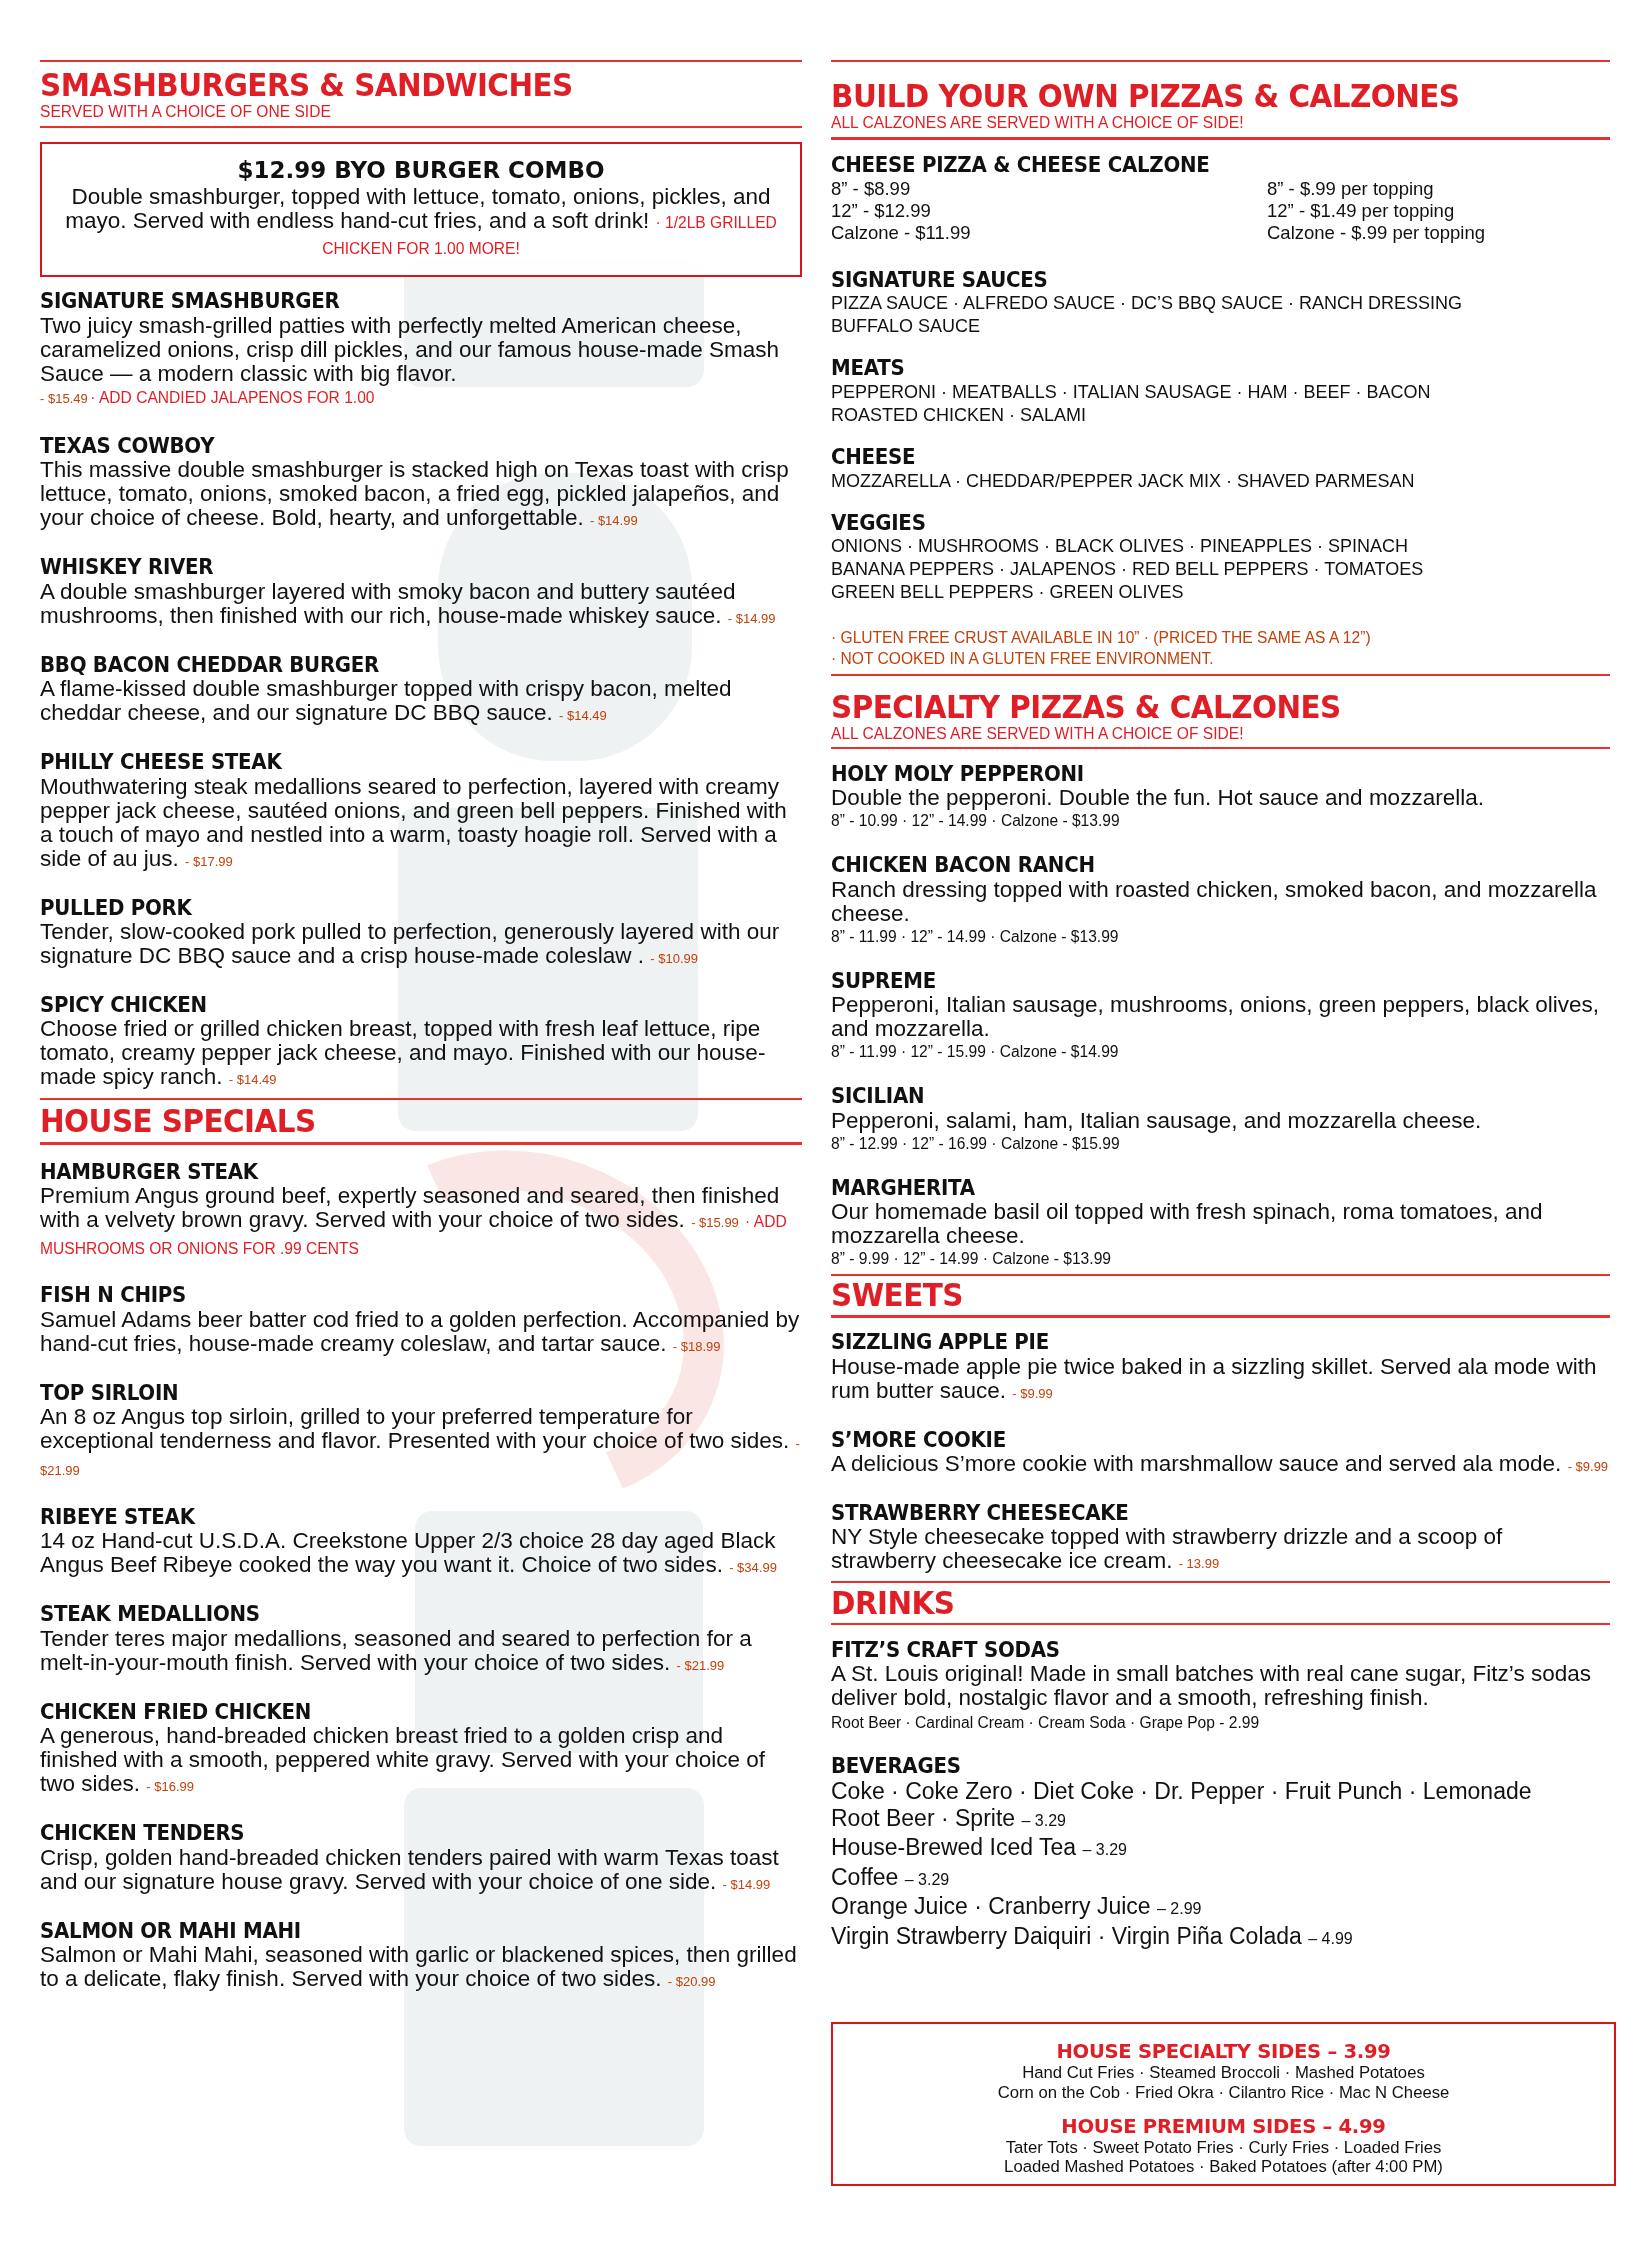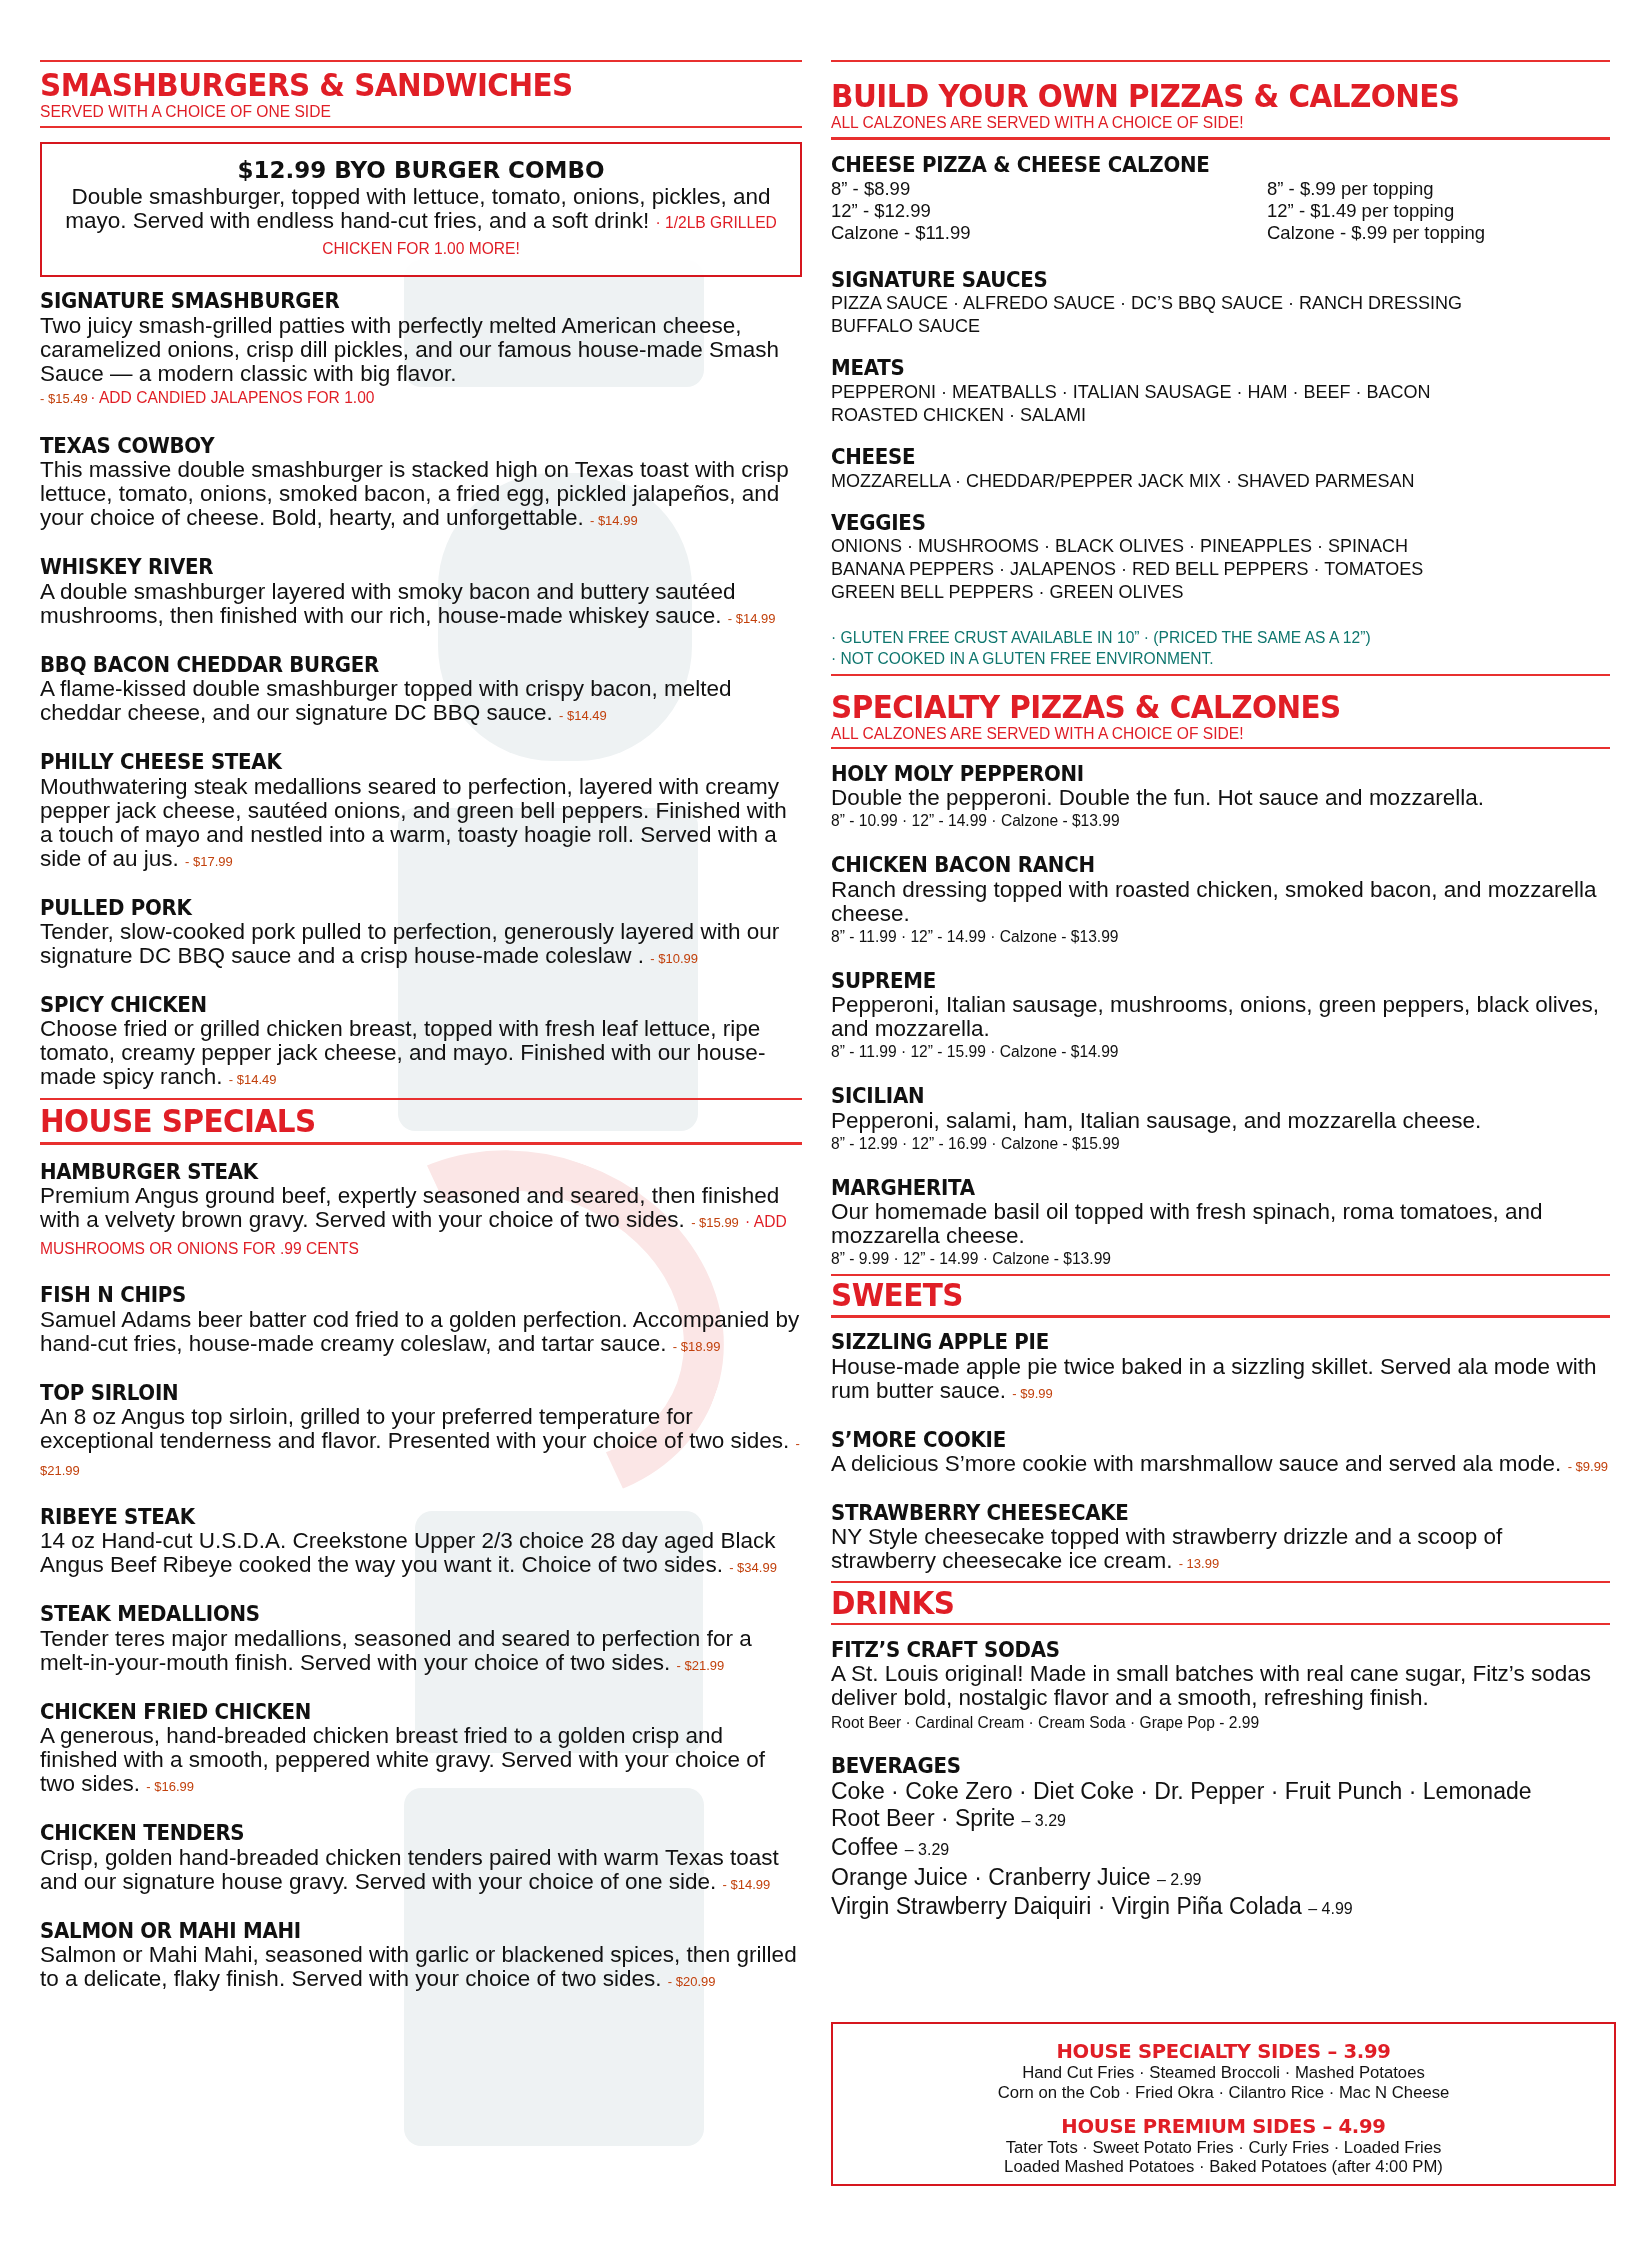--- a/index.html
+++ b/index.html
@@ -28,21 +28,21 @@
   .price { font-size: 13px; color: #c2410c; }
   .note-red { font-size: 15.6px; color: #e01e26; text-transform: uppercase; }
 
   .combo-box { border: 2.3px solid #d6161e; margin-top: 25.4px; padding: 11.5px 23px 14px; text-align: center; background: rgba(255,255,255,0.9); }
   .combo-title { font-family: "DejaVu Sans", sans-serif; font-weight: bold; font-size: 23px; line-height: 29px; text-transform: uppercase; }
   .combo-desc { font-size: 22.5px; line-height: 24px; }
 
   .list-line { font-size: 18px; line-height: 23px; text-transform: uppercase; }
   .size-grid { display: grid; grid-template-columns: 436px 1fr; font-size: 18.5px; line-height: 22px; }
   .pizza-price { font-size: 15.6px; line-height: 21px; }
-  .gf { font-size: 15.6px; line-height: 21px; color: #0f766e; text-transform: uppercase; }
+  .gf { font-size: 15.6px; line-height: 21px; color: #c2410c; text-transform: uppercase; }
 
   .bev-line { font-size: 23px; line-height: 26.5px; }
   .bev-price { font-size: 16px; }
 
   .sides-box { border: 2.3px solid #d6161e; padding: 16px 11.5px 17.3px; text-align: center; }
   .sides-title { font-family: "DejaVu Sans", sans-serif; font-weight: bold; color: #e01e26; font-size: 19.6px; line-height: 23px; text-transform: uppercase; letter-spacing: -0.3px; }
   .sides-line { font-size: 16.7px; line-height: 19.6px; }
 </style>
 </head>
 <body>
@@ -241,20 +241,21 @@
 
   <div class="item" style="margin-top:11.5px">
     <div class="item-title">FITZ’S CRAFT SODAS</div>
     <div class="item-desc">A St. Louis original! Made in small batches with real cane sugar, Fitz’s sodas deliver bold, nostalgic flavor and a smooth, refreshing finish.</div>
     <div class="pizza-price" style="margin-top:2.3px">Root Beer · Cardinal Cream · Cream Soda · Grape Pop - 2.99</div>
   </div>
   <div class="item" style="margin-top:19.6px">
     <div class="item-title">BEVERAGES</div>
     <div class="bev-line"><span>Coke · Coke Zero · Diet Coke · Dr. Pepper · Fruit Punch · Lemonade</span></div>
     <div class="bev-line"><span>Root Beer · Sprite</span> <span class="bev-price">– 3.29</span></div>
+    <div class="bev-line"><span>House-Brewed Iced Tea</span> <span class="bev-price">– 3.29</span></div>
     <div class="bev-line"><span>Coffee</span> <span class="bev-price">– 3.29</span></div>
     <div class="bev-line"><span>Orange Juice · Cranberry Juice</span> <span class="bev-price">– 2.99</span></div>
     <div class="bev-line"><span>Virgin Strawberry Daiquiri · Virgin Piña Colada</span> <span class="bev-price">– 4.99</span></div>
   </div>
 </div>
 
 <div class="sides-box" style="position:absolute;left:831px;top:2022px;width:785px;height:164px;z-index:1;">
   <div class="sides-title">HOUSE SPECIALTY SIDES – 3.99</div>
   <div class="sides-line">Hand Cut Fries · Steamed Broccoli · Mashed Potatoes</div>
   <div class="sides-line">Corn on the Cob · Fried Okra · Cilantro Rice · Mac N Cheese</div>

